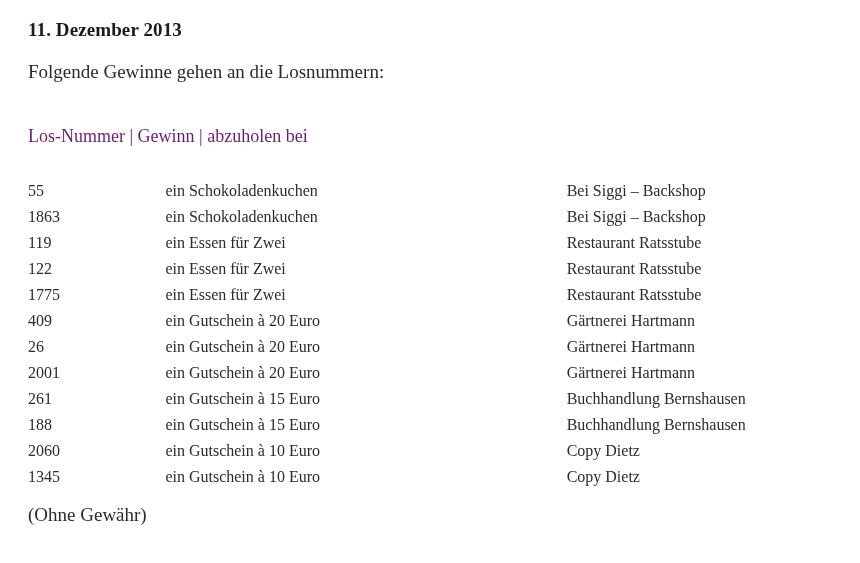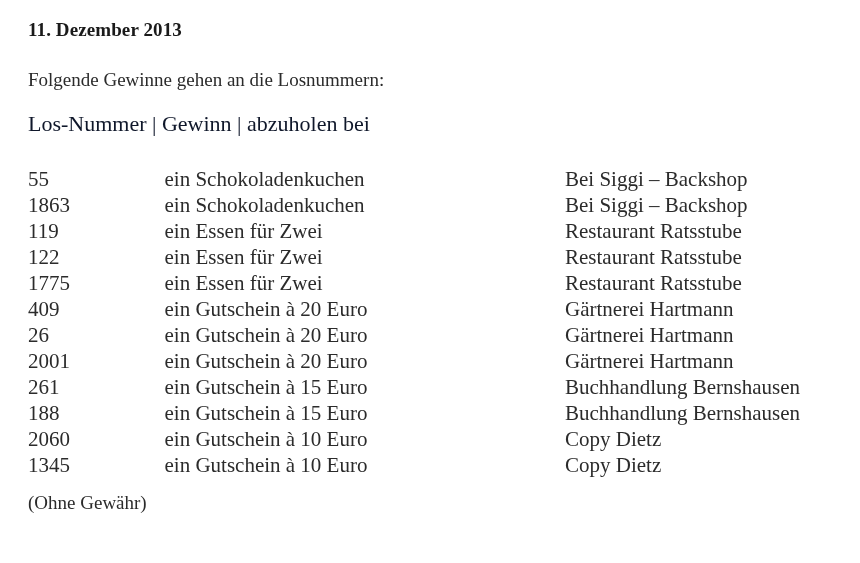--- a/index.html
+++ b/index.html
@@ -25,33 +25,33 @@
     font-size: 19px;
     font-weight: bold;
     color: #1a1a1a;
     line-height: 24px;
     margin: 0 0 0 0;
     letter-spacing: 0.1px;
   }
   .intro {
     font-size: 19px;
     line-height: 24px;
-    margin-top: 26px;
+    margin-top: 18px;
     color: #2b2b2b;
   }
   .legend {
-    font-size: 22px;
+    font-size: 18px;
     line-height: 24px;
-    margin-top: 20px;
-    color: #0f172a;
+    margin-top: 40px;
+    color: #701a75;
   }
   .table {
     margin-top: 30px;
     border-collapse: collapse;
-    font-size: 21px;
+    font-size: 16px;
     line-height: 26px;
   }
   .table td {
     padding: 0;
     vertical-align: top;
     white-space: nowrap;
     color: #2b2b2b;
   }
   .col-num {
     width: 142px;

